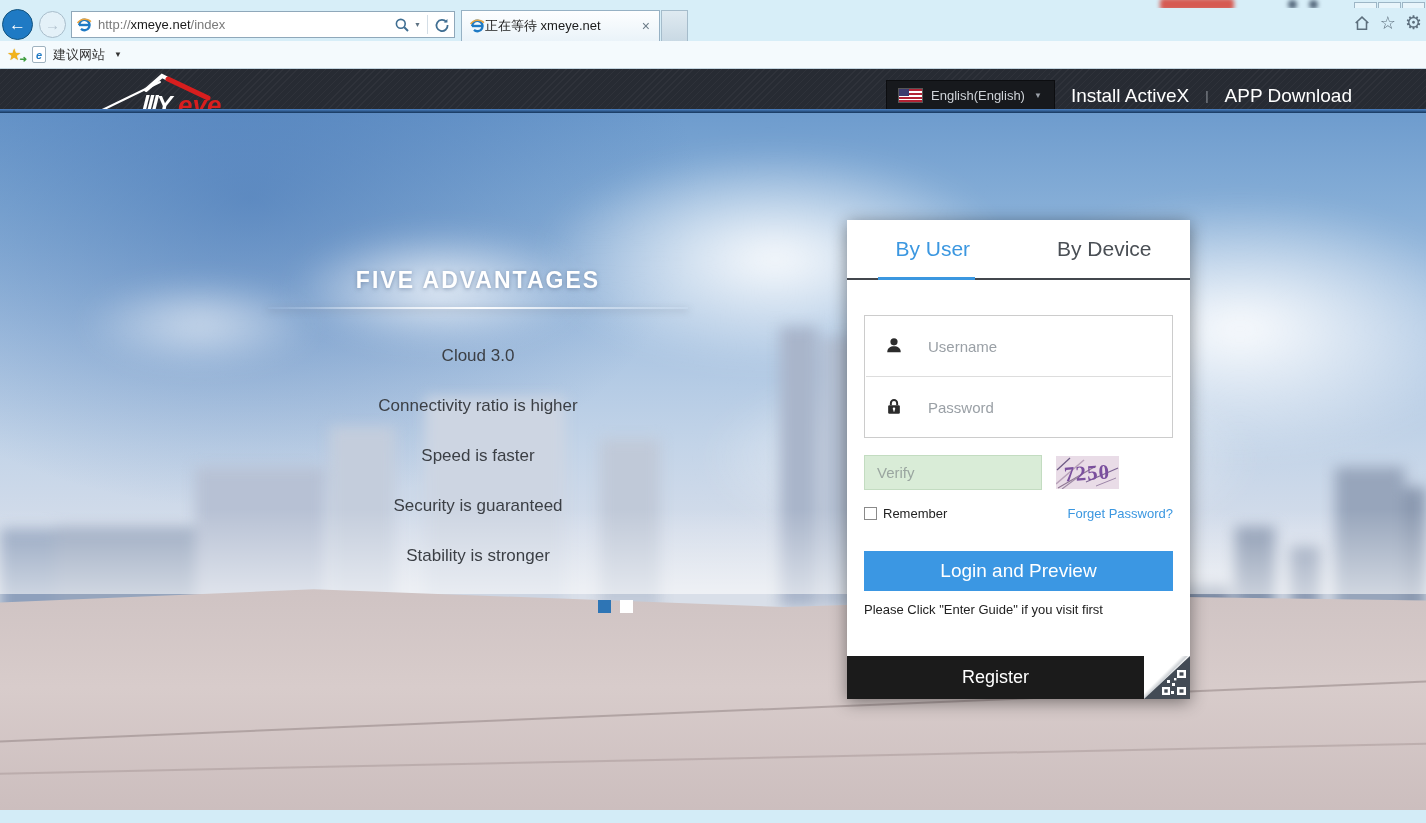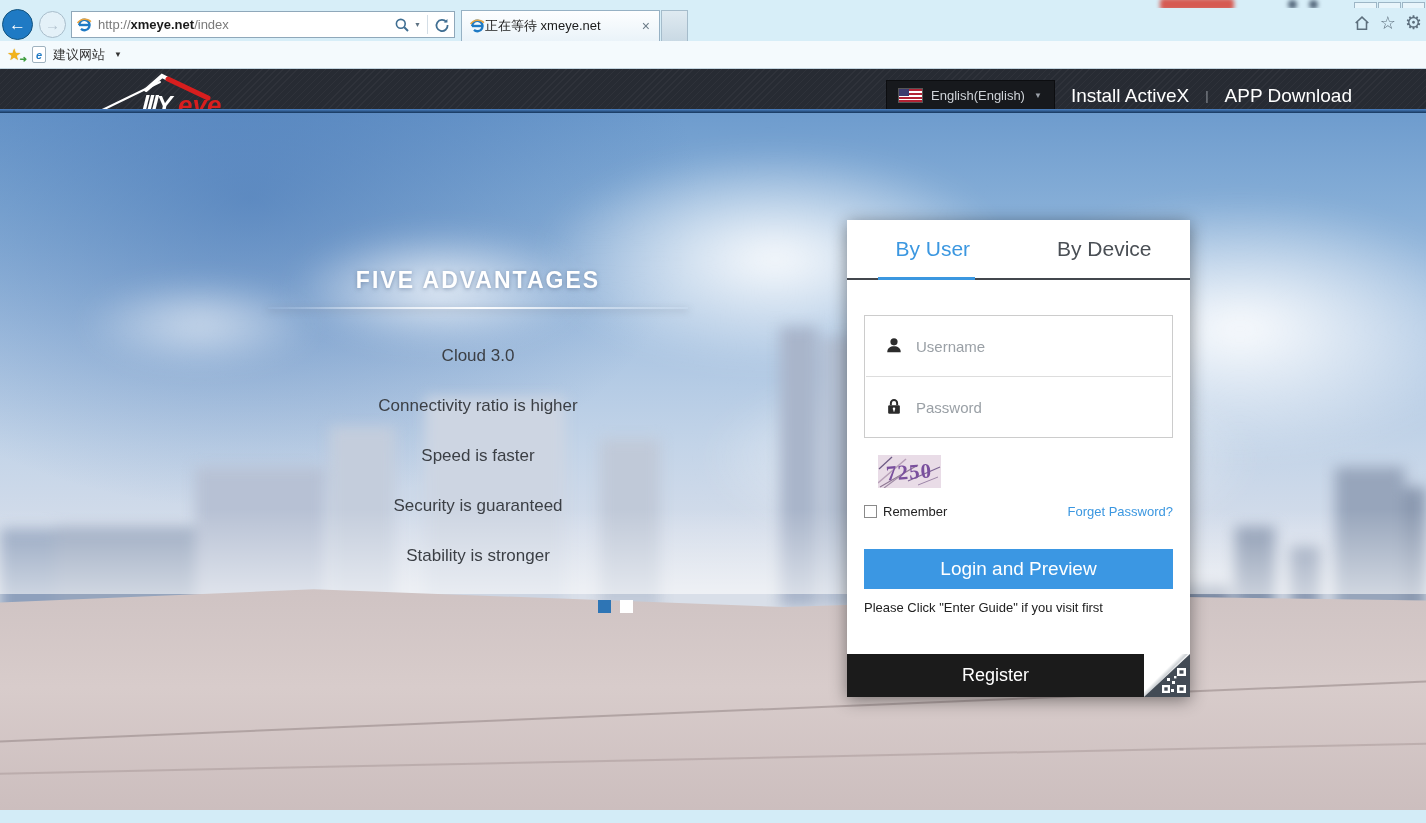--- a/index.html
+++ b/index.html
@@ -11,21 +11,21 @@
   .blur-red-btn { position:absolute; left:1160px; top:-2px; width:74px; height:13px; background:#d65a52; border-radius:4px; filter:blur(2px); }
   .blur-dot { position:absolute; top:0px; width:9px; height:9px; border-radius:50%; background:#54687c; filter:blur(2px); }
   .win-btn-top { position:absolute; top:2px; width:23px; height:8px; border:1px solid #9db6c6; border-bottom:none; background:#e8f5fb; }
 
   
   .chrome { position:relative; height:33px; background:#d7eef8; }
   .nav-back { position:absolute; left:2px; top:1px; width:31px; height:31px; border-radius:50%; background:#1f7ac4; border:1px solid #14547f; color:#fff; display:flex; align-items:center; justify-content:center; font-size:17px; font-weight:bold; }
   .nav-fwd { position:absolute; left:39px; top:3px; width:27px; height:27px; border-radius:50%; background:#e4f1f8; border:1px solid #a8bdcb; color:#b3c3cf; display:flex; align-items:center; justify-content:center; font-size:15px; font-weight:bold; }
   .addr { position:absolute; left:71px; top:3px; width:384px; height:27px; background:#fff; border:1px solid #8fa8ba; display:flex; align-items:center; padding:0 4px; }
   .addr .url { font-size:13px; color:#7a7a7a; margin-left:6px; flex:1; white-space:nowrap; }
-  .addr .url b { color:#1b1b1b; font-weight:bold; }
+  .addr .url b { color:#1b1b1b; font-weight:normal; }
   .addr-tools { display:flex; align-items:center; gap:4px; }
   .addr-sep { width:1px; height:19px; background:#d4dee6; margin:0 2px; }
   .caret-down { font-size:7px; color:#5f7383; }
   .tab { position:absolute; left:461px; top:2px; width:199px; height:31px; background:linear-gradient(180deg,#fdfeff,#eaf3f9); border:1px solid #96b1c4; border-bottom:none; display:flex; align-items:center; padding:0 7px; }
   .tab-title { font-size:13px; color:#1b1b1b; flex:1; white-space:nowrap; overflow:hidden; }
   .tab-close { color:#6a7a87; font-size:14px; padding:0 2px; }
   .tab-stub { position:absolute; left:661px; top:2px; width:27px; height:31px; background:linear-gradient(180deg,#dfeaf1,#c9d9e4); border:1px solid #a5bccb; border-bottom:none; }
   .chrome-icons { position:absolute; right:4px; top:5px; display:flex; align-items:center; gap:9px; color:#5d6f7d; }
   .glyph-gear { font-size:19px; line-height:1; }
 
@@ -77,21 +77,21 @@
   
   .panel { position:absolute; left:847px; top:111px; width:343px; z-index:10; box-shadow:0 3px 16px rgba(0,0,0,.45); }
   .panel-white { background:#ffffff; }
   .tabs { position:relative; height:60px; display:flex; border-bottom:2px solid #43474d; }
   .tab-btn { flex:1; display:flex; align-items:center; justify-content:center; font-size:21px; }
   .tab-user { color:#3b97e0; }
   .tab-device { color:#4a4f55; }
   .tab-underline { position:absolute; left:31px; bottom:-2px; width:97px; height:3px; background:#3b97e0; }
   .panel-body { padding:0 17px; }
   .cred-box { margin-top:35px; border:1px solid #cccccc; }
-  .cred-row { height:60px; display:flex; align-items:center; padding-left:20px; gap:13px; }
+  .cred-row { height:60px; display:flex; align-items:center; padding-left:20px; gap:25px; }
   .cred-div { height:1px; background:#dddddd; margin:0 1px; }
   .cred-row input { border:none; outline:none; font-size:15px; color:#444; width:220px; font-family:"Liberation Sans",sans-serif; }
   .cred-row input::placeholder { color:#9aa0a6; }
   .verify-row { margin-top:17px; display:flex; align-items:center; }
   .verify-input { width:178px; height:35px; background:#d9ecd7; border:1px solid #c3dcc1; padding:0 12px; font-size:15px; color:#444; outline:none; font-family:"Liberation Sans",sans-serif; }
   .verify-input::placeholder { color:#9aa6a0; }
   .captcha { margin-left:14px; width:63px; height:33px; display:block; }
   .remember-row { margin-top:16px; height:15px; display:flex; align-items:center; justify-content:space-between; }
   .remember-left { display:flex; align-items:center; gap:6px; }
   .checkbox { width:13px; height:13px; border:1px solid #8a8a8a; background:#fff; }
@@ -273,20 +273,21 @@
               <rect x="3.5" y="8" width="13" height="9.5" rx="1.4" fill="#2b2b2b"></rect>
               <path d="M6.5 8 V5.8 a3.5 3.5 0 0 1 7 0 V8" stroke="#2b2b2b" stroke-width="2.2" fill="none"></path>
               <circle cx="10" cy="12" r="1.4" fill="#ffffff"></circle>
               <rect x="9.3" y="12.4" width="1.4" height="2.6" fill="#ffffff"></rect>
             </svg>
             <input type="password" placeholder="Password" style="">
           </div>
         </div>
 
         <div class="verify-row">
+          <input class="verify-input" type="text" placeholder="Verify" style="">
           <svg class="captcha" viewBox="0 0 63 33">
             <rect width="63" height="33" fill="#e9dce7"></rect>
             <path d="M0 28 L28 4" stroke="#b7a0b8" stroke-width="1.5"></path>
             <path d="M2 32 L40 10" stroke="#8f7894" stroke-width="1.2"></path>
             <path d="M6 33 L26 18" stroke="#a08ca6" stroke-width="1.2"></path>
             <path d="M1 14 L14 2" stroke="#6d5a84" stroke-width="1.3"></path>
             <path d="M30 26 L62 12" stroke="#7c6494" stroke-width="1.2"></path>
             <path d="M40 30 L60 22" stroke="#9d86a8" stroke-width="1"></path>
             <text x="31" y="24" text-anchor="middle" font-family="Liberation Serif, serif" font-size="21" font-weight="bold" fill="#7a4f9e" letter-spacing="1" transform="rotate(-4 31 16)">7250</text>
           </svg>

